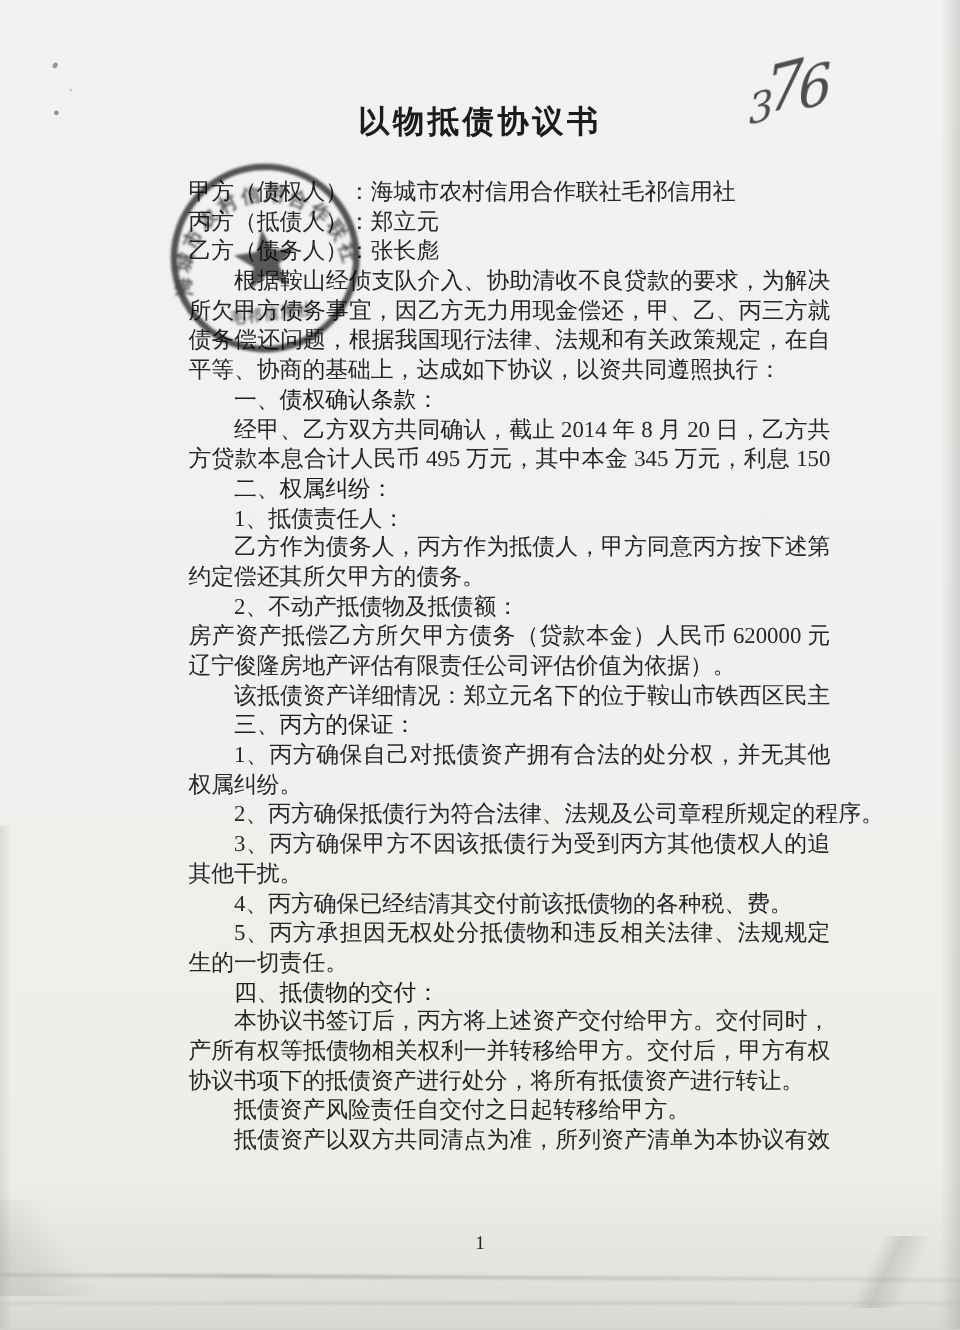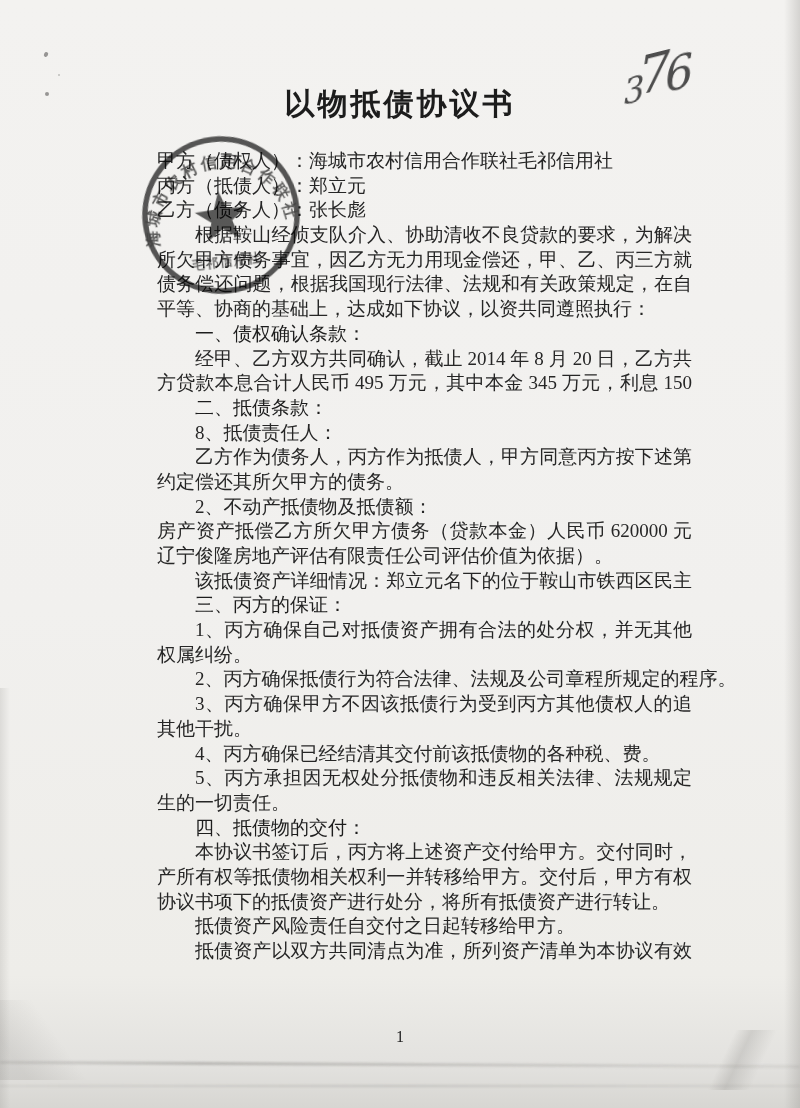--- a/index.html
+++ b/index.html
@@ -28,21 +28,21 @@
     background:linear-gradient(115deg,rgba(0,0,0,0) 45%,rgba(120,118,114,.22) 55%,rgba(0,0,0,0) 70%);}
   .fold-bl{position:absolute;left:0;top:1000px;width:90px;height:80px;
     background:linear-gradient(55deg,rgba(120,118,114,.16) 20%,rgba(0,0,0,0) 60%);}
   .speck{position:absolute;background:#6f6e6c;border-radius:50%;opacity:.7;}
   .speck.s1{left:44px;top:52px;width:4px;height:5px;transform:rotate(30deg);}
   .speck.s2{left:45px;top:92px;width:4px;height:4px;}
   .speck.s3{left:58px;top:74px;width:2px;height:2px;opacity:.4;}
 
   .doc-title{
     position:absolute;top:84px;left:50%;transform:translateX(-50%);
-    font-size:30px;font-weight:700;letter-spacing:3px;white-space:nowrap;
+    font-size:26px;font-weight:700;letter-spacing:3px;white-space:nowrap;
     color:#1c1c1c;
   }
   .body-block{
     position:absolute;left:127px;top:149px;width:565px;
   }
   .line{
     height:24.7px;line-height:24.7px;font-size:19px;
     white-space:nowrap;color:#262626;margin-left:30px;
   }
   .line.justify{white-space:normal;text-align:justify;text-align-last:justify;overflow:hidden;}
@@ -98,22 +98,22 @@
       <div class="line">甲方（债权人）：海城市农村信用合作联社毛祁信用社</div>
       <div class="line">丙方（抵债人）：郑立元</div>
       <div class="line">乙方（债务人）：张长彪</div>
       <div class="line indent justify">根据鞍山经侦支队介入、协助清收不良贷款的要求，为解决乙方</div>
       <div class="line justify">所欠甲方债务事宜，因乙方无力用现金偿还，甲、乙、丙三方就乙方</div>
       <div class="line justify">债务偿还问题，根据我国现行法律、法规和有关政策规定，在自愿、</div>
       <div class="line">平等、协商的基础上，达成如下协议，以资共同遵照执行：</div>
       <div class="line indent bold">一、债权确认条款：</div>
       <div class="line indent justify">经甲、乙方双方共同确认，截止 2014 年 8 月 20 日，乙方共欠甲</div>
       <div class="line justify">方贷款本息合计人民币 495 万元，其中本金 345 万元，利息 150 万元。</div>
-      <div class="line indent bold">二、抵债条款：</div>
-      <div class="line indent">8、抵债责任人：</div>
+      <div class="line indent bold">二、权属纠纷：</div>
+      <div class="line indent">1、抵债责任人：</div>
       <div class="line indent justify">乙方作为债务人，丙方作为抵债人，甲方同意丙方按下述第 2 项</div>
       <div class="line">约定偿还其所欠甲方的债务。</div>
       <div class="line indent">2、不动产抵债物及抵债额：</div>
       <div class="line justify">房产资产抵偿乙方所欠甲方债务（贷款本金）人民币 620000 元（以</div>
       <div class="line">辽宁俊隆房地产评估有限责任公司评估价值为依据）。</div>
       <div class="line indent justify">该抵债资产详细情况：郑立元名下的位于鞍山市铁西区民主街商</div>
       <div class="line indent bold">三、丙方的保证：</div>
       <div class="line indent justify">1、丙方确保自己对抵债资产拥有合法的处分权，并无其他任何</div>
       <div class="line">权属纠纷。</div>
       <div class="line indent">2、丙方确保抵债行为符合法律、法规及公司章程所规定的程序。</div>

